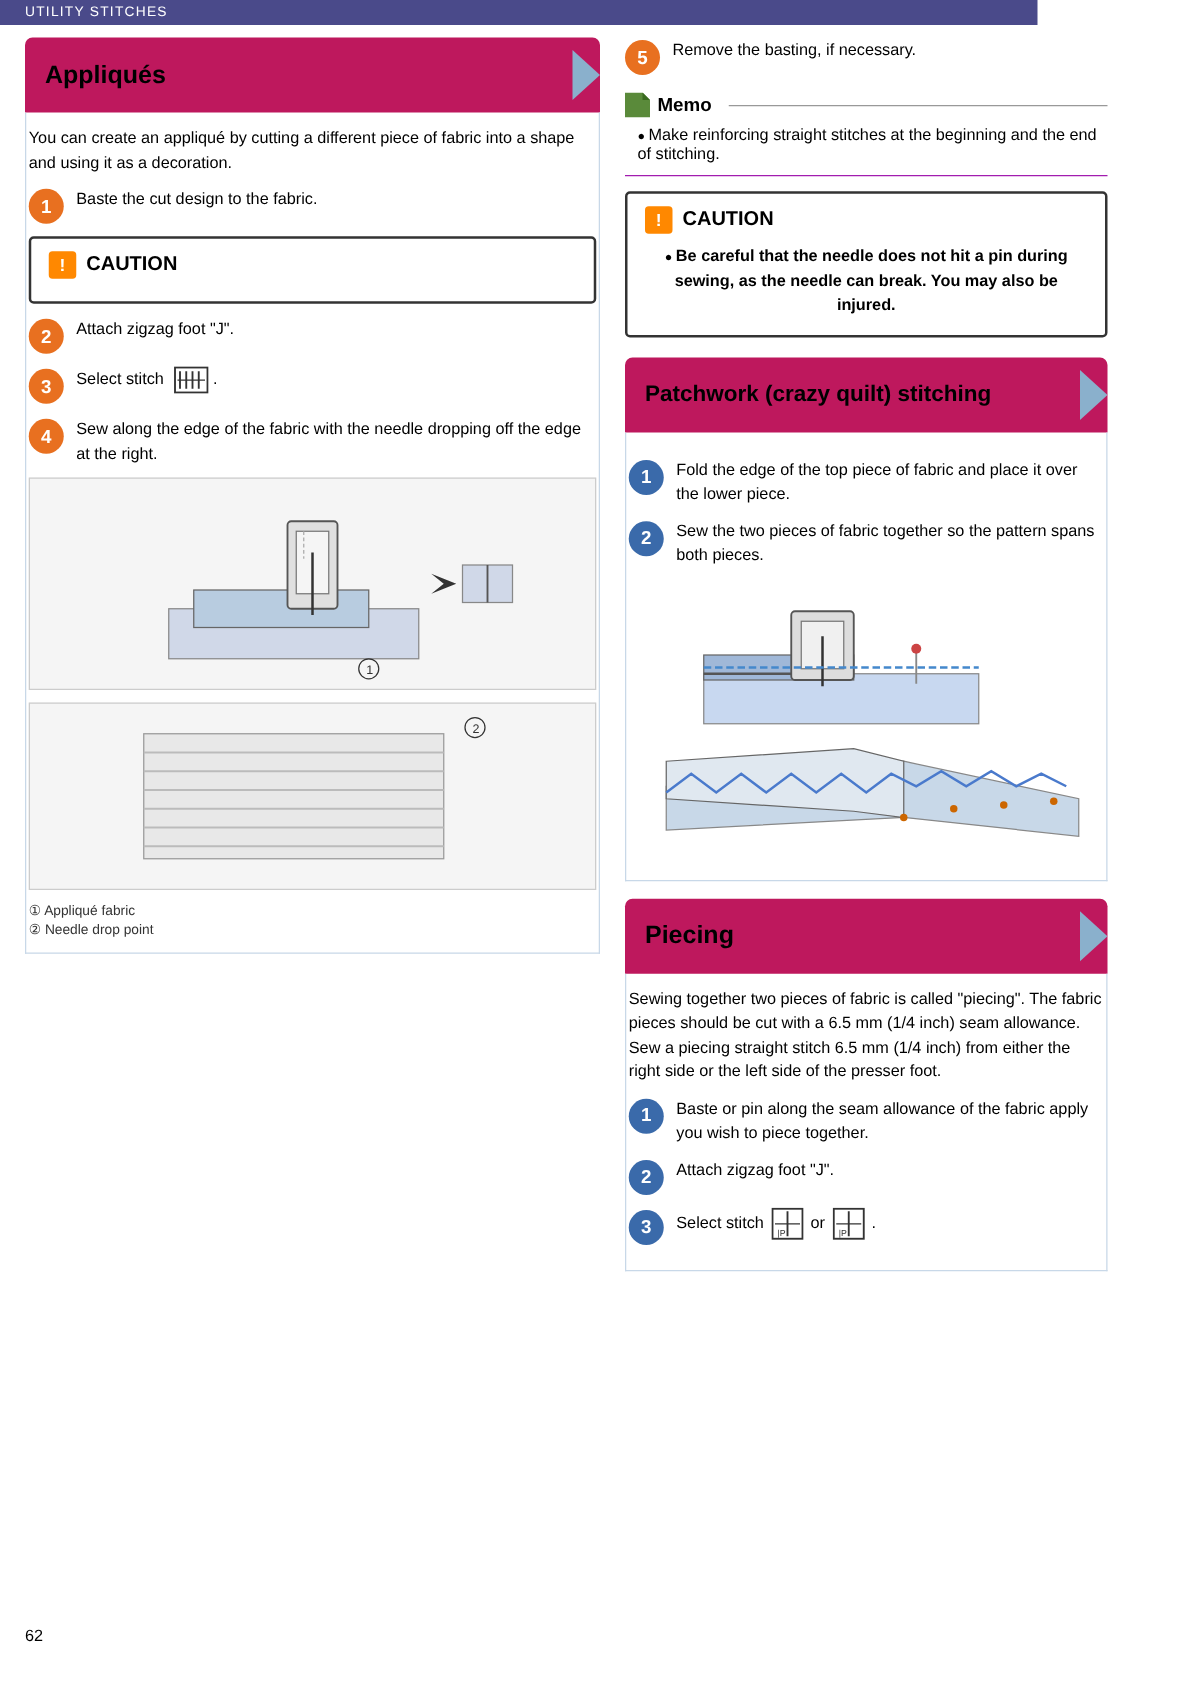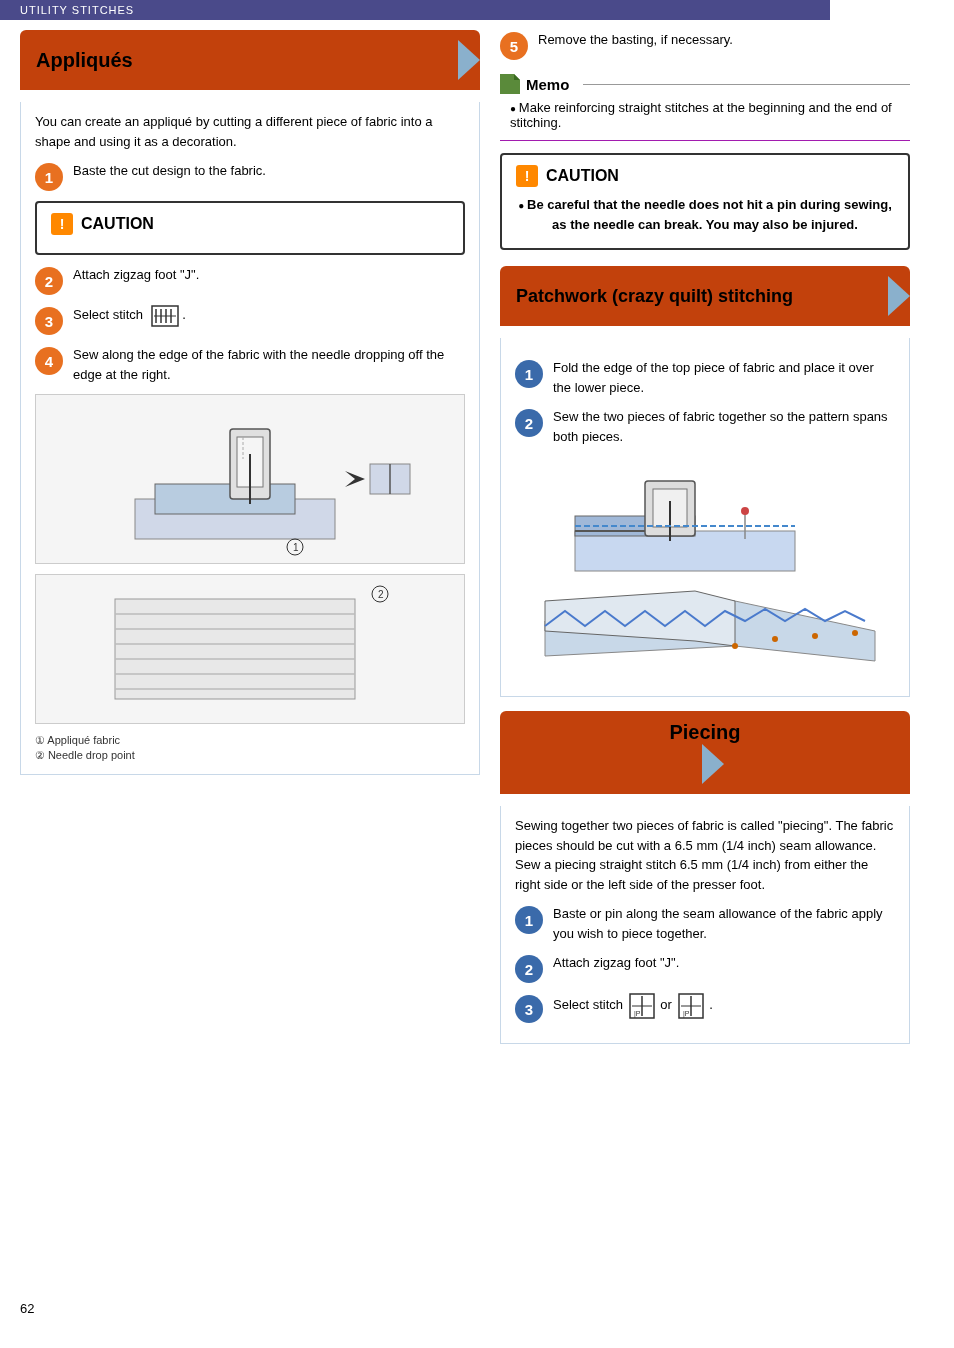--- a/index.html
+++ b/index.html
@@ -34,42 +34,42 @@
     }
     .left-col {
       width: 460px;
       flex-shrink: 0;
     }
     .right-col {
       flex: 1;
     }
     
     .section-header {
-      background: #c2410c;
+      background: #be185d;
       border-radius: 6px 6px 0 0;
       padding: 10px 16px;
       font-size: 20px;
       font-weight: bold;
-      margin-bottom: 12px;
+      margin-bottom: 0;
       display: flex;
       align-items: center;
       justify-content: space-between;
     }
     .section-header .arrow {
       width: 0;
       height: 0;
       border-top: 20px solid transparent;
       border-bottom: 20px solid transparent;
       border-left: 22px solid #8ab0cc;
       margin-right: -16px;
     }
     .section-body {
       border: 1px solid #c8d8e8;
       border-top: none;
-      padding: 10px 14px;
+      padding: 10px 2px;
       margin-bottom: 14px;
     }
     
     .caution-box {
       border: 2px solid #333;
       border-radius: 4px;
       padding: 10px 14px;
       margin: 10px 0;
     }
     .caution-title {
@@ -373,21 +373,21 @@
 
               <circle cx="200" cy="55" r="3" fill="#cc6600"></circle>
               <circle cx="240" cy="48" r="3" fill="#cc6600"></circle>
               <circle cx="280" cy="45" r="3" fill="#cc6600"></circle>
               <circle cx="320" cy="42" r="3" fill="#cc6600"></circle>
             </g>
           </svg>
         </div>
       </div>
 
-      <div class="section-header" style="margin-top:10px;flex-direction:column;">
+      <div class="section-header" style="margin-top:10px;">
         <span>Piecing</span>
         <div class="arrow"></div>
       </div>
 
       <div class="section-body">
         <p style="line-height:1.5; margin-bottom:10px; white-space:pre-line;">Sewing together two pieces of fabric is called "piecing". The fabric pieces should be cut with a 6.5 mm (1/4 inch) seam allowance.
 Sew a piecing straight stitch 6.5 mm (1/4 inch) from either the right side or the left side of the presser foot.</p>
 
         <div class="step">
           <div class="step-circle blue">1</div>

